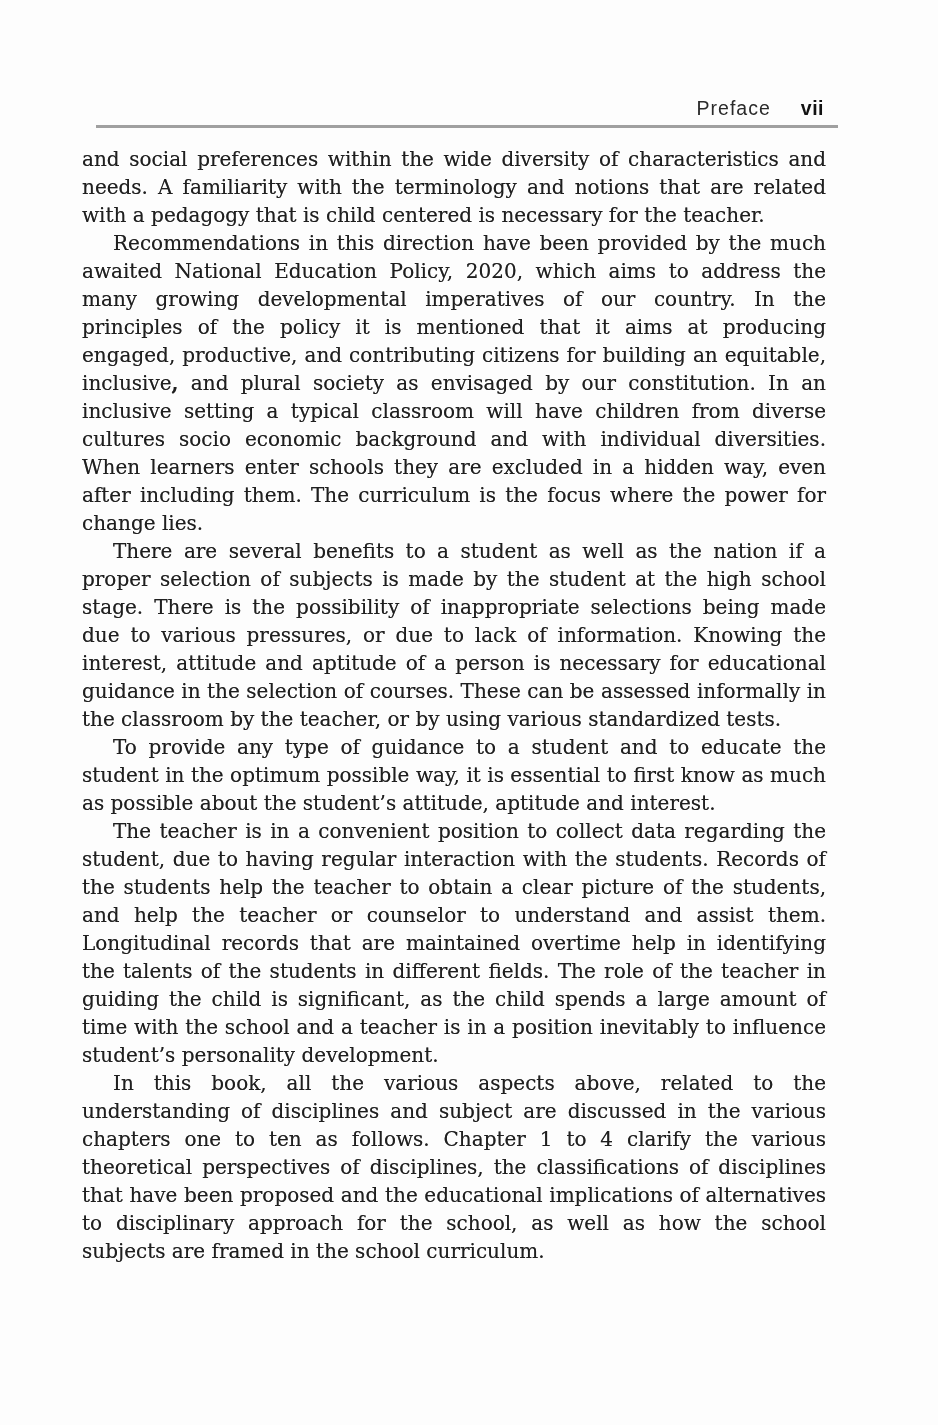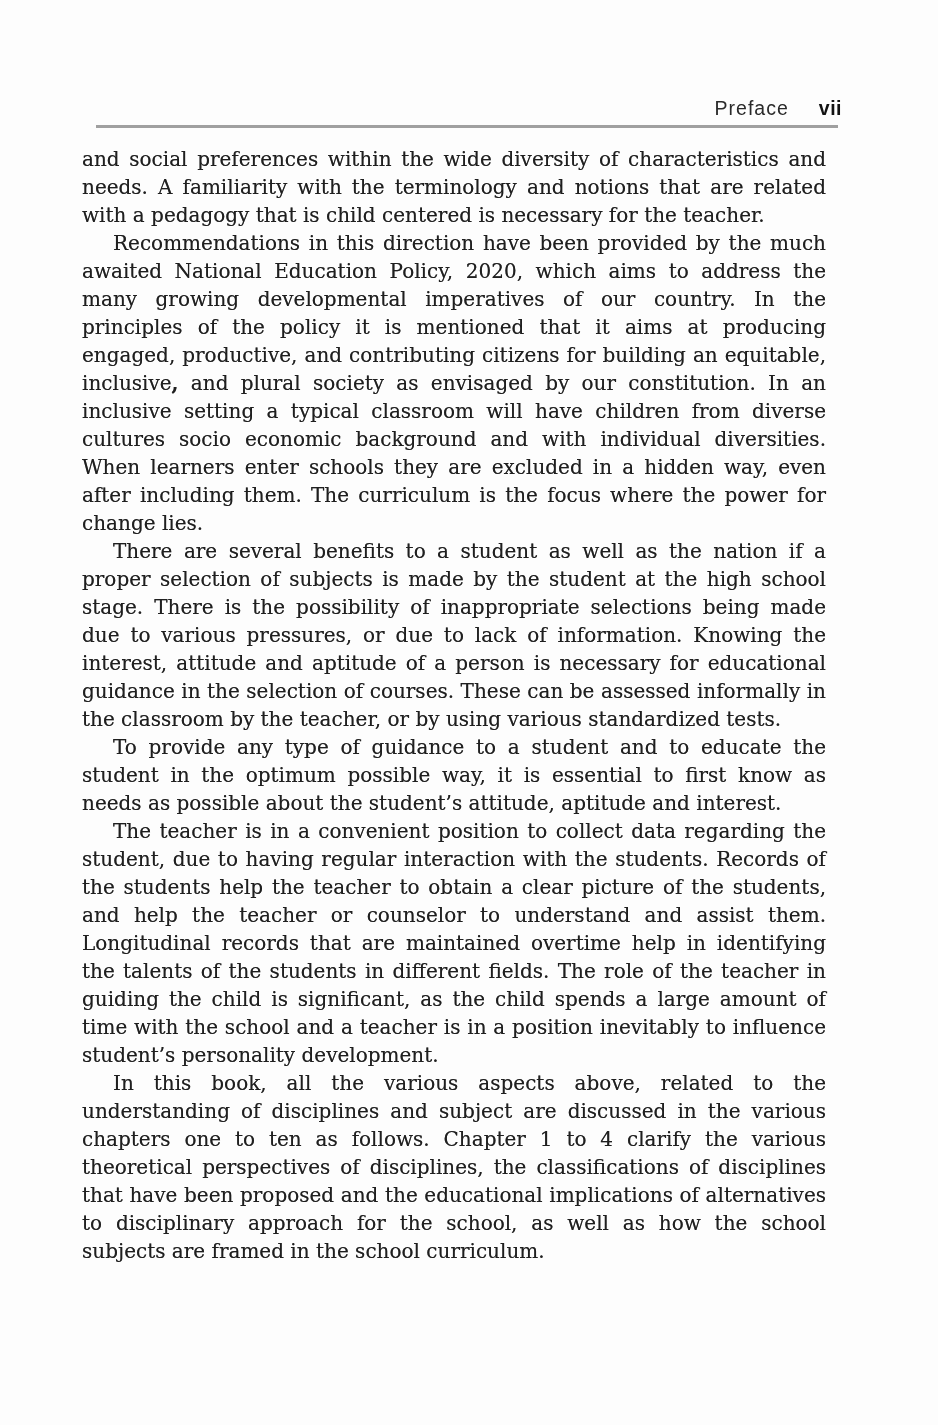--- a/index.html
+++ b/index.html
@@ -10,21 +10,21 @@
   .page {
     position: relative;
     width: 938px;
     height: 1425px;
     background: var(--page-background, #fdfdfd);
     overflow: hidden;
   }
   .page-header {
     position: absolute;
     top: 96px;
-    left: 98px;
+    left: 80px;
     width: 744px;
     text-align: right;
     font-family: "Liberation Sans", sans-serif;
     font-size: 19.5px;
     line-height: 24px;
     color: var(--header-text, #2a2a2a);
     letter-spacing: 1px;
     white-space: nowrap;
   }
   .page-header .pagenum {
@@ -72,18 +72,18 @@
   <header class="page-header">
     <span class="section">Preface</span><span class="pagenum">vii</span>
   </header>
 
   <div class="header-rule"></div>
 
   <main class="body-text">
       <p class=""><span>and social preferences within the wide diversity of characteristics and needs. A familiarity with the terminology and notions that are related with a pedagogy that is child centered is necessary for the teacher.</span></p>
       <p class="indent"><span>Recommendations in this direction have been provided by the much awaited National Education Policy, 2020, which aims to address the many growing developmental imperatives of our country. In the principles of the policy it is mentioned that it aims at producing engaged, productive, and contributing citizens for building an equitable, inclusive</span><span class="bold">,</span><span> and plural society as envisaged by our constitution.  In an inclusive setting a typical classroom will have children from diverse cultures socio economic background and with individual diversities. When learners enter schools they are excluded in a hidden way, even after including them. The curriculum is the focus where the power for change lies.</span></p>
       <p class="indent"><span>There are several benefits to a student as well as the nation if a proper selection of subjects is made by the student at the high school stage. There is the possibility of inappropriate selections being made due to various pressures, or due to lack of information. Knowing the interest, attitude and aptitude of a person is necessary for educational guidance in the selection of courses. These can be assessed informally in the classroom by the teacher, or by using various standardized tests.</span></p>
-      <p class="indent"><span>To provide any type of guidance to a student and to educate the student in the optimum possible way, it is essential to first know as needs as possible about the student’s attitude, aptitude and interest.</span></p>
+      <p class="indent"><span>To provide any type of guidance to a student and to educate the student in the optimum possible way, it is essential to first know as much as possible about the student’s attitude, aptitude and interest.</span></p>
       <p class="indent"><span>The teacher is in a convenient position to collect data regarding the student, due to having regular interaction with the students. Records of the students help the teacher to obtain a clear picture of the students, and help the teacher or counselor to understand and assist them. Longitudinal records that are maintained overtime help in identifying the talents of the students in different fields. The role of the teacher in guiding the child is significant, as the child spends a large amount of time with the school and a teacher is in a position inevitably to influence student’s personality development.</span></p>
       <p class="indent"><span>In this book, all the various aspects above, related to the understanding of disciplines and subject are discussed in the various chapters one to ten as follows. Chapter 1 to 4 clarify the various theoretical perspectives of disciplines, the classifications of disciplines that have been proposed and the educational implications of alternatives to disciplinary approach for the school, as well as how the school subjects are framed in the school curriculum.</span></p>
     </main>
 
 </div>
 
 </body></html>

